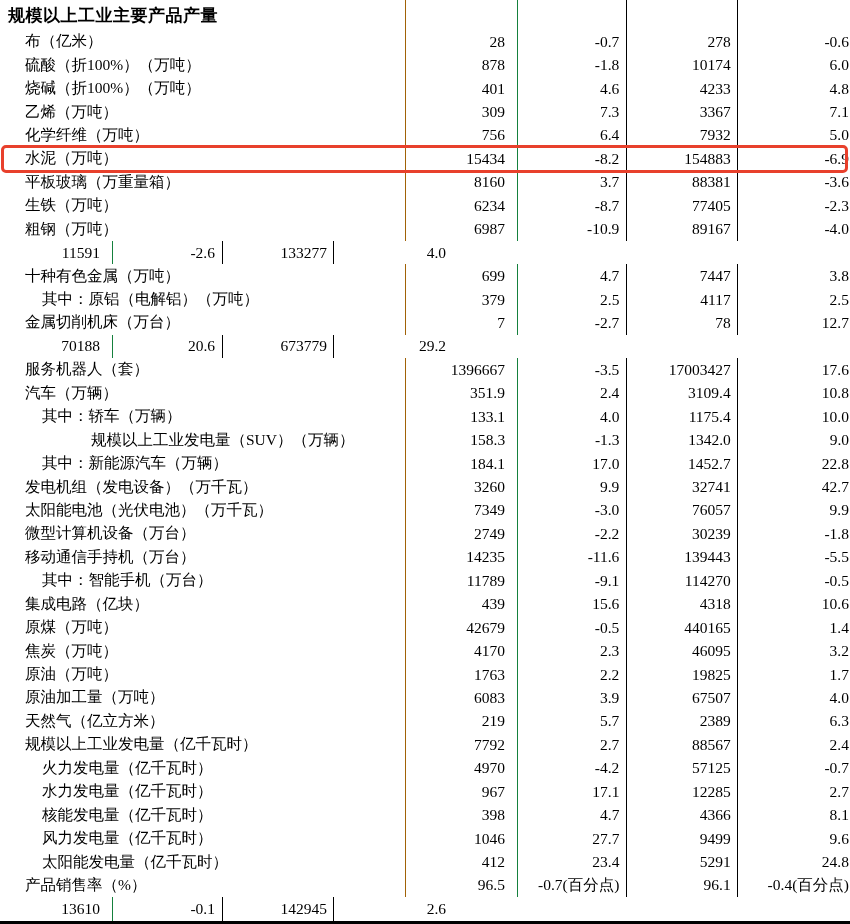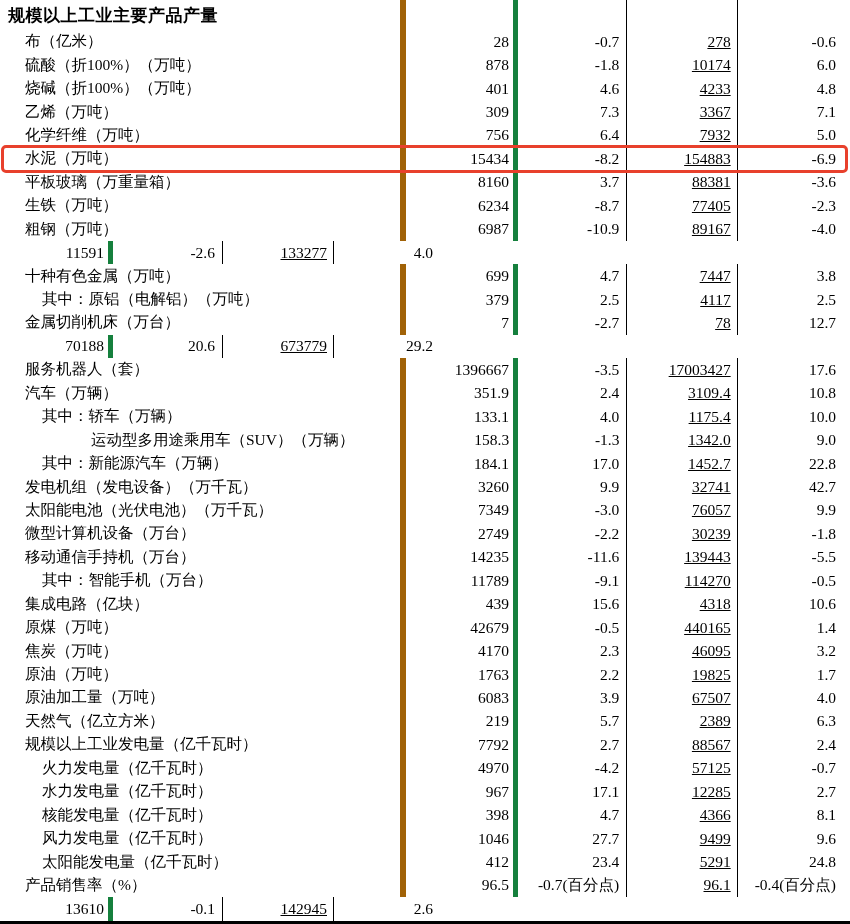--- a/index.html
+++ b/index.html
@@ -25,25 +25,25 @@
   }
   .row.header-row { height: 30px; }
   .cell {
     height: 100%;
     display: flex;
     align-items: center;
     white-space: nowrap;
     font-size: 15.5px;
     overflow: visible;
   }
-  .c1 { width: 408px; border-right: 6px solid #a16207; padding-left: 25px; }
-  .c2 { width: 113px; border-right: 5px solid #15803d; justify-content: flex-end; padding-right: 4px; }
+  .c1 { width: 408px; border-right: 1px solid #a16207; padding-left: 25px; }
+  .c2 { width: 113px; border-right: 1px solid #15803d; justify-content: flex-end; padding-right: 12px; }
   .c3 { width: 110px; border-right: 1px solid #000; justify-content: flex-end; padding-right: 7px; }
-  .c4 { width: 111px; border-right: 1px solid #000; justify-content: flex-end; padding-right: 6px; text-decoration: underline; }
-  .c5 { width: 113px; justify-content: flex-end; padding-right: 14px; }
+  .c4 { width: 111px; border-right: 1px solid #000; justify-content: flex-end; padding-right: 6px; }
+  .c5 { width: 113px; justify-content: flex-end; padding-right: 1px; }
   .header-row .c1 {
     font-weight: bold;
     font-size: 17px;
     padding-left: 8px;
     letter-spacing: 0.5px;
   }
   .indent-2 .c1 { padding-left: 42px; text-align: right; }
   .indent-3 .c1 { padding-left: 91px; }
   .hl-box {
     position: absolute;
@@ -198,21 +198,21 @@
 
   <div class="row indent-2">
     <div class="cell c1">其中：轿车（万辆）</div>
     <div class="cell c2">133.1</div>
     <div class="cell c3">4.0</div>
     <div class="cell c4">1175.4</div>
     <div class="cell c5">10.0</div>
   </div>
 
   <div class="row indent-3">
-    <div class="cell c1">运动型多用途乘用车（SUV）（万辆）</div>
+    <div class="cell c1">规模以上工业发电量（SUV）（万辆）</div>
     <div class="cell c2">158.3</div>
     <div class="cell c3">-1.3</div>
     <div class="cell c4">1342.0</div>
     <div class="cell c5">9.0</div>
   </div>
 
   <div class="row indent-2">
     <div class="cell c1">其中：新能源汽车（万辆）</div>
     <div class="cell c2">184.1</div>
     <div class="cell c3">17.0</div>

